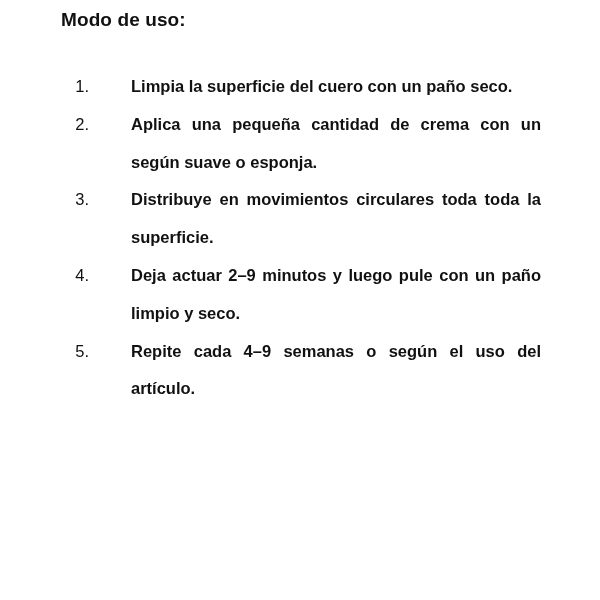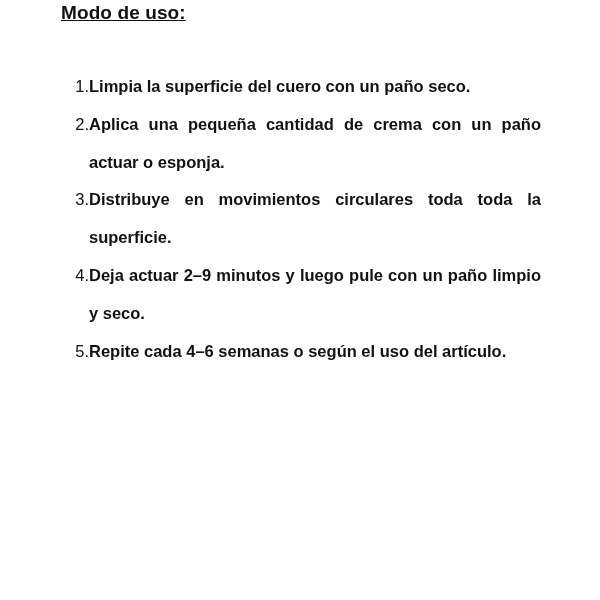--- a/index.html
+++ b/index.html
@@ -1,41 +1,41 @@
 <!DOCTYPE html>
 <html><head>
   <meta charset="utf-8">
   <style>
     html, body { margin: 0; padding: 0; background: #ffffff; }
     body { width: 600px; height: 600px; position: relative; overflow: hidden; font-family: "Liberation Sans", "DejaVu Sans", sans-serif; color: #111111; }
-    .title { position: absolute; left: 61px; top: 2px; font-size: 19px; font-weight: 700; letter-spacing: 0.1px; text-decoration: underline; }
+    .title { position: absolute; left: 61px; top: 9px; font-size: 19px; font-weight: 700; letter-spacing: 0.1px; }
     .list { position: absolute; left: 73px; top: 68px; width: 468px; margin: 0; padding: 0; list-style: none; }
     .item { display: flex; font-size: 16.5px; font-weight: 700; line-height: 37.8px; }
     .num { width: 16px; flex: none; text-align: right; font-weight: 400; }
-    .txt { flex: 1; text-align: justify; text-align-last: left; }
+    .txt { flex: 1; text-align: justify; text-align-last: left; margin-left: 42px; }
   </style>
 </head>
 <body>
 
 <div class="title">Modo de uso:</div>
 
 <ol class="list">
   <li class="item">
     <span class="num">1.</span>
     <span class="txt">Limpia la superficie del cuero con un paño seco.</span>
   </li>
   <li class="item">
     <span class="num">2.</span>
-    <span class="txt">Aplica una pequeña cantidad de crema con un paño actuar o esponja.</span>
+    <span class="txt">Aplica una pequeña cantidad de crema con un según suave o esponja.</span>
   </li>
   <li class="item">
     <span class="num">3.</span>
     <span class="txt">Distribuye en movimientos circulares toda toda la superficie.</span>
   </li>
   <li class="item">
     <span class="num">4.</span>
     <span class="txt">Deja actuar 2–9 minutos y luego pule con un paño limpio y seco.</span>
   </li>
   <li class="item">
     <span class="num">5.</span>
-    <span class="txt">Repite cada 4–6 semanas o según el uso del artículo.</span>
+    <span class="txt">Repite cada 4–9 semanas o según el uso del artículo.</span>
   </li>
 </ol>
 
 </body></html>

